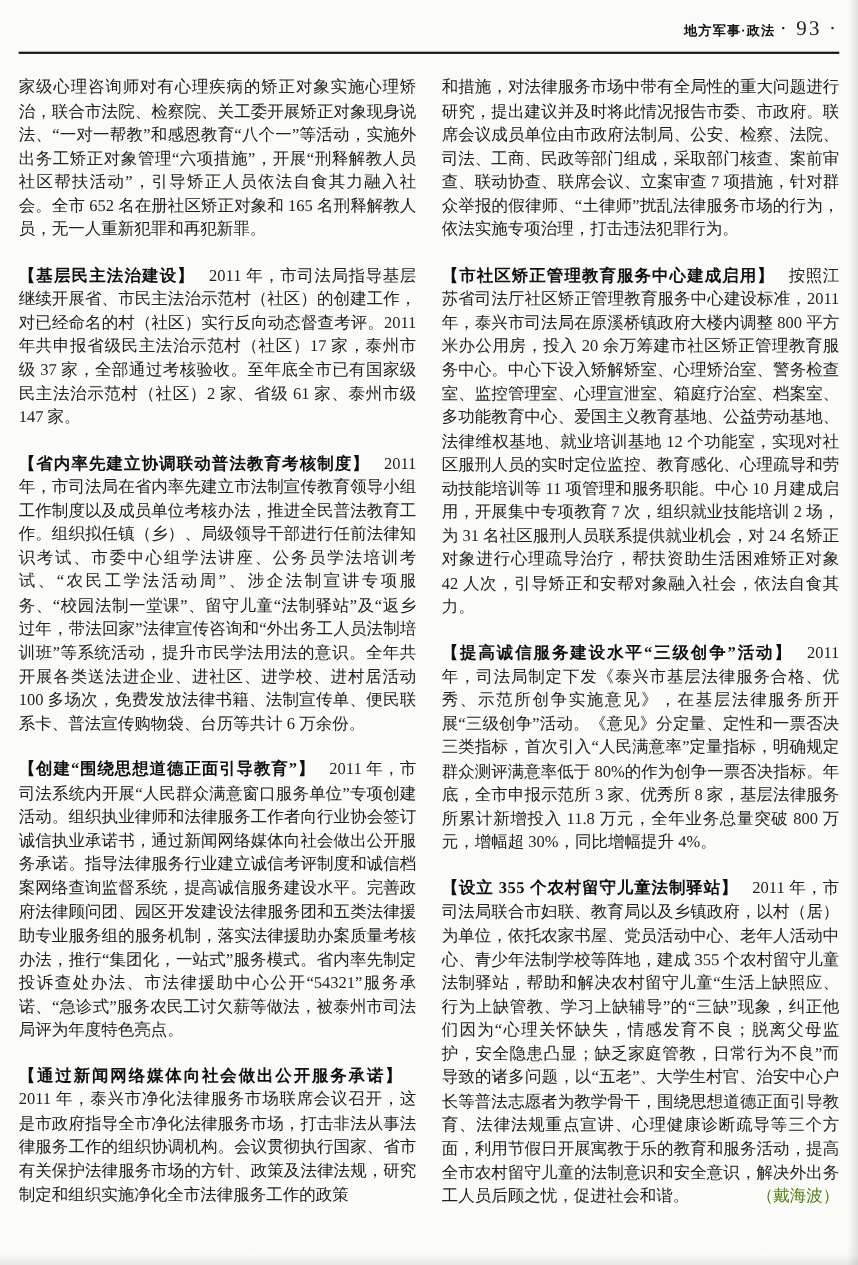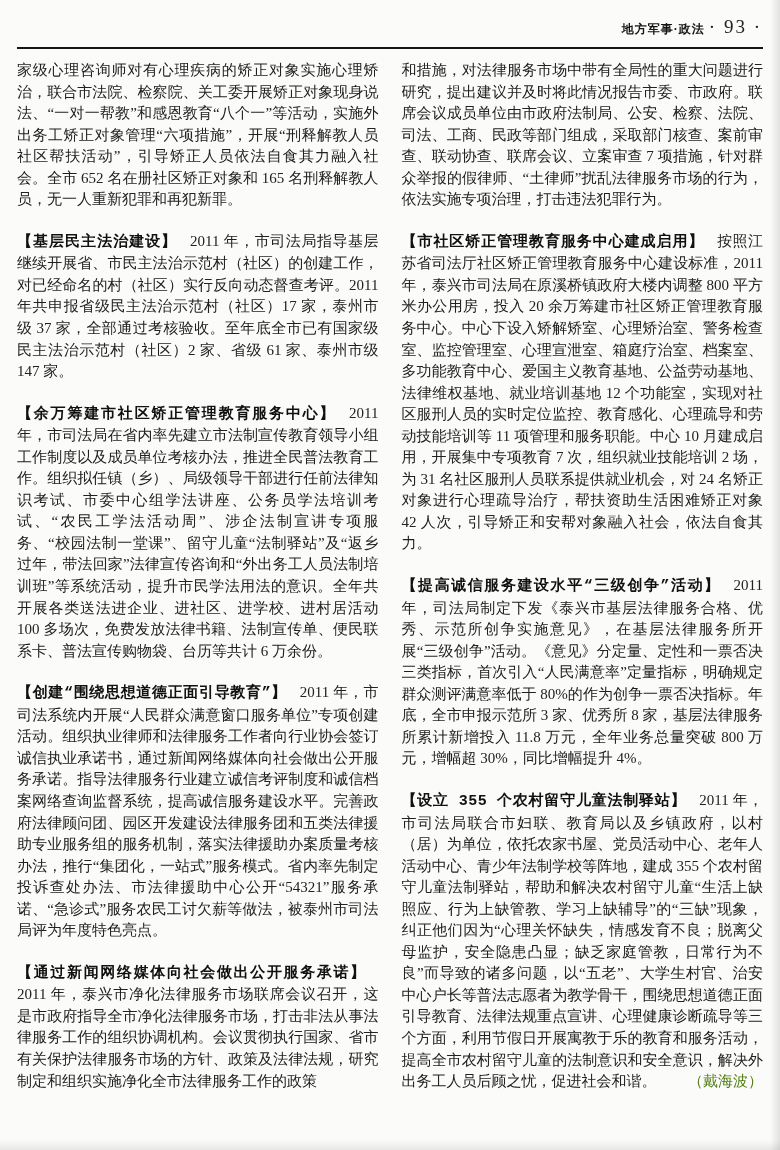--- a/index.html
+++ b/index.html
@@ -32,33 +32,33 @@
     font-weight:700;font-size:12px;letter-spacing:1px;color:#141414;
   }
   .page-num-marker{
     font-size:19px;color:#222;letter-spacing:2px;
   }
   .header-rule{
     height:2px;background:#161616;margin:3px 17px 0 17px;
   }
   .columns{
     display:flex;
-    padding:11px 17px 0 17px;
+    padding:21px 17px 0 17px;
     gap:23px;
   }
   .col{
     width:361.5px;
     font-size:15px;line-height:21.55px;
     text-align:justify;
     color:#222120;
   }
   .col p{margin:0 0 0 0;}
   .col p.entry{margin-top:20px;}
   .entry-title{
-    font-family:Liberation Mono, monospace;
+    font-family:Liberation Serif, serif;
     font-weight:700;color:#111;
     margin-right:0.85em;
     letter-spacing:0.5px;
   }
   .last-entry{position:relative;}
   .byline{
     position:absolute;right:0;bottom:0;
     color:#4d7c0f;
   }
 </style>
@@ -72,21 +72,21 @@
     <span class="page-num-marker">· 93 ·</span>
   </div>
 
   <div class="header-rule"></div>
 
   <div class="columns">
 
     <div class="col">
       <p><span>家级心理咨询师对有心理疾病的矫正对象实施心理矫治，联合市法院、检察院、关工委开展矫正对象现身说法、“一对一帮教”和感恩教育“八个一”等活动，实施外出务工矫正对象管理“六项措施”，开展“刑释解教人员社区帮扶活动”，引导矫正人员依法自食其力融入社会。全市 652 名在册社区矫正对象和 165 名刑释解教人员，无一人重新犯罪和再犯新罪。</span></p>
       <p class="entry"><b class="entry-title">【基层民主法治建设】</b><span>2011 年，市司法局指导基层继续开展省、市民主法治示范村（社区）的创建工作，对已经命名的村（社区）实行反向动态督查考评。2011 年共申报省级民主法治示范村（社区）17 家，泰州市级 37 家，全部通过考核验收。至年底全市已有国家级民主法治示范村（社区）2 家、省级 61 家、泰州市级 147 家。</span></p>
-      <p class="entry"><b class="entry-title">【余万筹建市社区矫正管理教育服务中心】</b><span>2011 年，市司法局在省内率先建立市法制宣传教育领导小组工作制度以及成员单位考核办法，推进全民普法教育工作。组织拟任镇（乡）、局级领导干部进行任前法律知识考试、市委中心组学法讲座、公务员学法培训考试、“农民工学法活动周”、涉企法制宣讲专项服务、“校园法制一堂课”、留守儿童“法制驿站”及“返乡过年，带法回家”法律宣传咨询和“外出务工人员法制培训班”等系统活动，提升市民学法用法的意识。全年共开展各类送法进企业、进社区、进学校、进村居活动 100 多场次，免费发放法律书籍、法制宣传单、便民联系卡、普法宣传购物袋、台历等共计 6 万余份。</span></p>
+      <p class="entry"><b class="entry-title">【省内率先建立协调联动普法教育考核制度】</b><span>2011 年，市司法局在省内率先建立市法制宣传教育领导小组工作制度以及成员单位考核办法，推进全民普法教育工作。组织拟任镇（乡）、局级领导干部进行任前法律知识考试、市委中心组学法讲座、公务员学法培训考试、“农民工学法活动周”、涉企法制宣讲专项服务、“校园法制一堂课”、留守儿童“法制驿站”及“返乡过年，带法回家”法律宣传咨询和“外出务工人员法制培训班”等系统活动，提升市民学法用法的意识。全年共开展各类送法进企业、进社区、进学校、进村居活动 100 多场次，免费发放法律书籍、法制宣传单、便民联系卡、普法宣传购物袋、台历等共计 6 万余份。</span></p>
       <p class="entry"><b class="entry-title">【创建“围绕思想道德正面引导教育”】</b><span>2011 年，市司法系统内开展“人民群众满意窗口服务单位”专项创建活动。组织执业律师和法律服务工作者向行业协会签订诚信执业承诺书，通过新闻网络媒体向社会做出公开服务承诺。指导法律服务行业建立诚信考评制度和诚信档案网络查询监督系统，提高诚信服务建设水平。完善政府法律顾问团、园区开发建设法律服务团和五类法律援助专业服务组的服务机制，落实法律援助办案质量考核办法，推行“集团化，一站式”服务模式。省内率先制定投诉查处办法、市法律援助中心公开“54321”服务承诺、“急诊式”服务农民工讨欠薪等做法，被泰州市司法局评为年度特色亮点。</span></p>
       <p class="entry"><b class="entry-title">【通过新闻网络媒体向社会做出公开服务承诺】</b><span>2011 年，泰兴市净化法律服务市场联席会议召开，这是市政府指导全市净化法律服务市场，打击非法从事法律服务工作的组织协调机构。会议贯彻执行国家、省市有关保护法律服务市场的方针、政策及法律法规，研究制定和组织实施净化全市法律服务工作的政策</span></p>
     </div>
 
     <div class="col">
       <p><span>和措施，对法律服务市场中带有全局性的重大问题进行研究，提出建议并及时将此情况报告市委、市政府。联席会议成员单位由市政府法制局、公安、检察、法院、司法、工商、民政等部门组成，采取部门核查、案前审查、联动协查、联席会议、立案审查 7 项措施，针对群众举报的假律师、“土律师”扰乱法律服务市场的行为，依法实施专项治理，打击违法犯罪行为。</span></p>
       <p class="entry"><b class="entry-title">【市社区矫正管理教育服务中心建成启用】</b><span>按照江苏省司法厅社区矫正管理教育服务中心建设标准，2011 年，泰兴市司法局在原溪桥镇政府大楼内调整 800 平方米办公用房，投入 20 余万筹建市社区矫正管理教育服务中心。中心下设入矫解矫室、心理矫治室、警务检查室、监控管理室、心理宣泄室、箱庭疗治室、档案室、多功能教育中心、爱国主义教育基地、公益劳动基地、法律维权基地、就业培训基地 12 个功能室，实现对社区服刑人员的实时定位监控、教育感化、心理疏导和劳动技能培训等 11 项管理和服务职能。中心 10 月建成启用，开展集中专项教育 7 次，组织就业技能培训 2 场，为 31 名社区服刑人员联系提供就业机会，对 24 名矫正对象进行心理疏导治疗，帮扶资助生活困难矫正对象 42 人次，引导矫正和安帮对象融入社会，依法自食其力。</span></p>
       <p class="entry"><b class="entry-title">【提高诚信服务建设水平“三级创争”活动】</b><span>2011 年，司法局制定下发《泰兴市基层法律服务合格、优秀、示范所创争实施意见》，在基层法律服务所开展“三级创争”活动。《意见》分定量、定性和一票否决三类指标，首次引入“人民满意率”定量指标，明确规定群众测评满意率低于 80%的作为创争一票否决指标。年底，全市申报示范所 3 家、优秀所 8 家，基层法律服务所累计新增投入 11.8 万元，全年业务总量突破 800 万元，增幅超 30%，同比增幅提升 4%。</span></p>
       <p class="entry last-entry"><b class="entry-title">【设立 355 个农村留守儿童法制驿站】</b><span>2011 年，市司法局联合市妇联、教育局以及乡镇政府，以村（居）为单位，依托农家书屋、党员活动中心、老年人活动中心、青少年法制学校等阵地，建成 355 个农村留守儿童法制驿站，帮助和解决农村留守儿童“生活上缺照应、行为上缺管教、学习上缺辅导”的“三缺”现象，纠正他们因为“心理关怀缺失，情感发育不良；脱离父母监护，安全隐患凸显；缺乏家庭管教，日常行为不良”而导致的诸多问题，以“五老”、大学生村官、治安中心户长等普法志愿者为教学骨干，围绕思想道德正面引导教育、法律法规重点宣讲、心理健康诊断疏导等三个方面，利用节假日开展寓教于乐的教育和服务活动，提高全市农村留守儿童的法制意识和安全意识，解决外出务工人员后顾之忧，促进社会和谐。</span><span class="byline">（戴海波）</span></p>
     </div>

